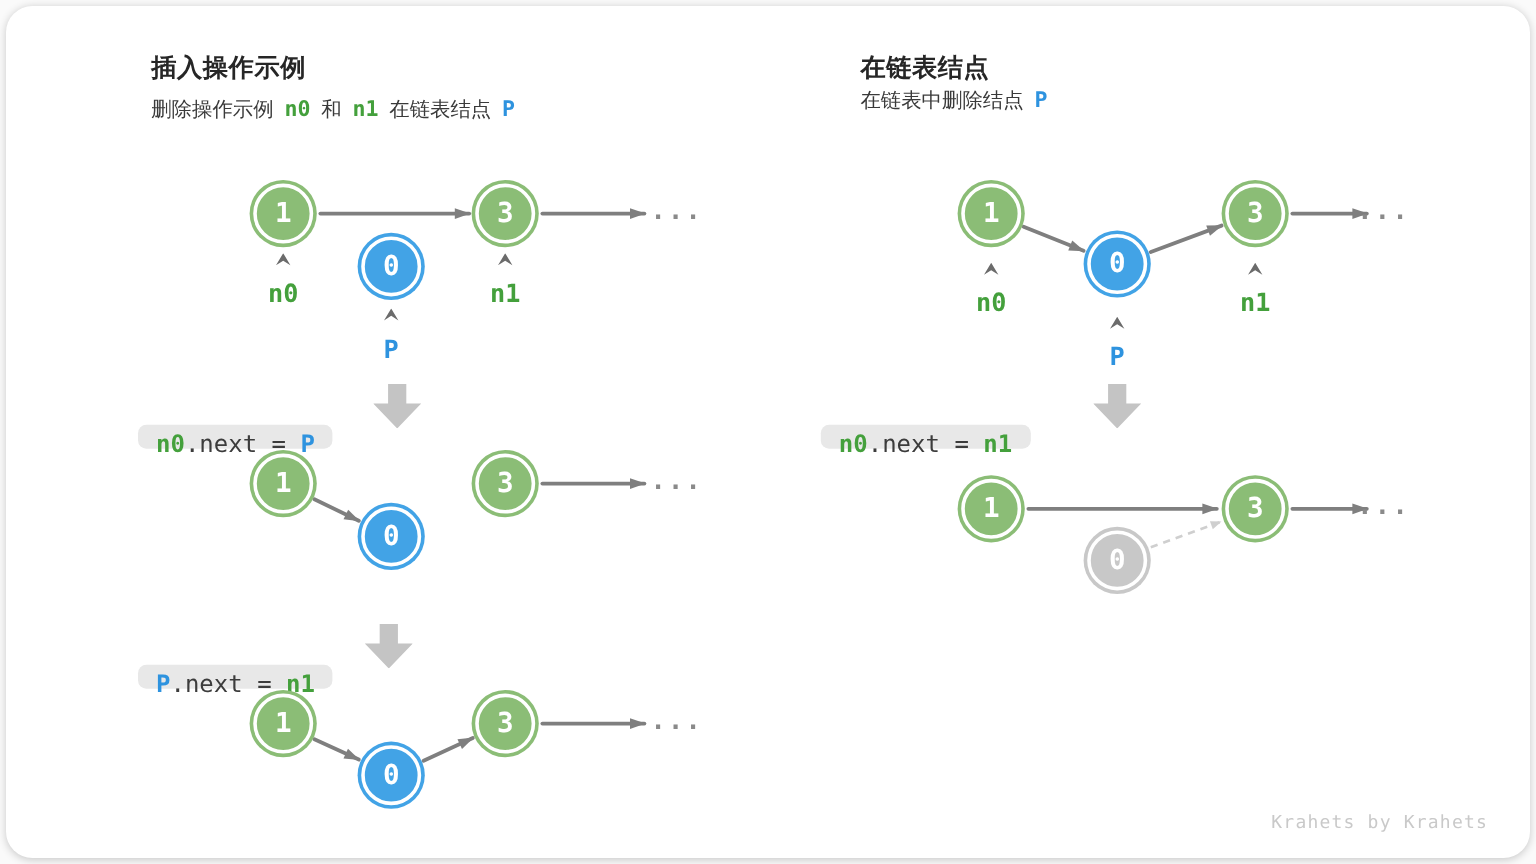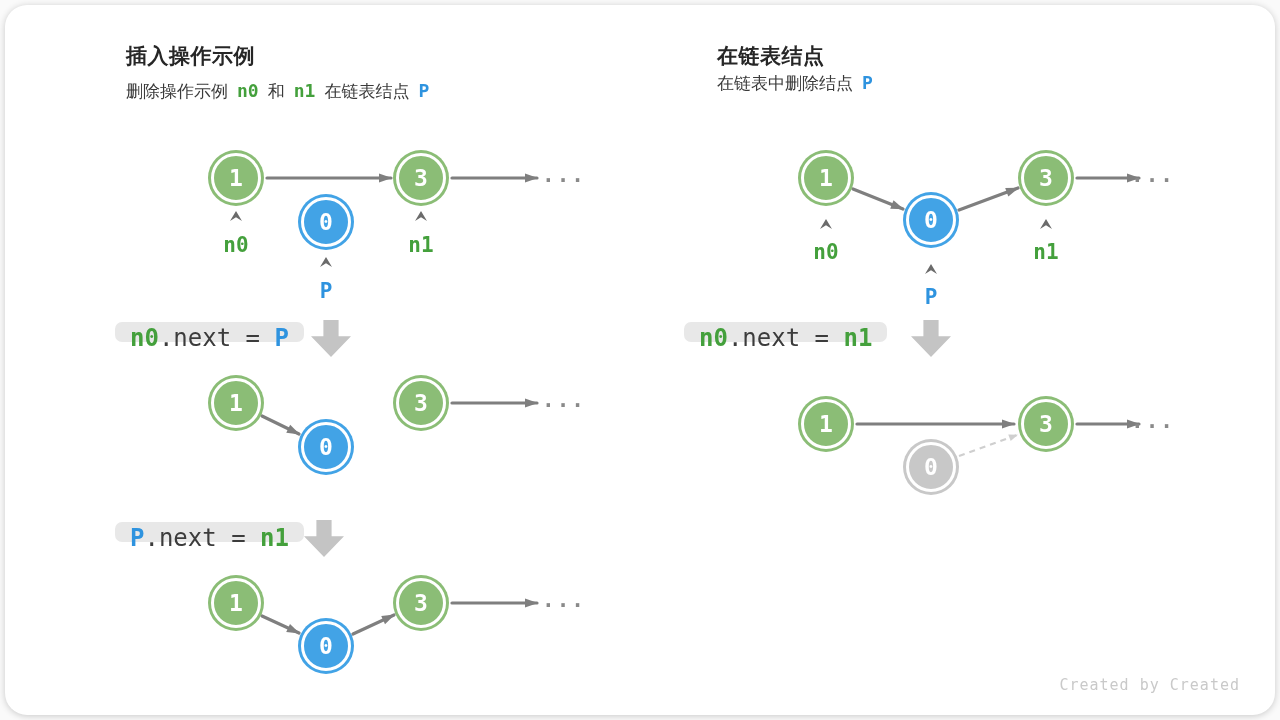--- a/index.html
+++ b/index.html
@@ -41,22 +41,23 @@
     position:absolute;transform:translateX(-50%);
     font-family:"DejaVu Sans Mono",monospace;font-weight:bold;font-size:21px;
     white-space:nowrap;
   }
   .nlabel.g{color:var(--label-green);}
   .nlabel.b{color:var(--label-blue);}
 
   .codebox{
     position:absolute;height:20px;line-height:32px;padding:0 15px;
     background:var(--code-box-bg);border-radius:7px;
-    font-family:"DejaVu Sans Mono",monospace;font-size:24px;color:#3c3c3c;
+    font-family:"DejaVu Sans Mono",monospace;font-size:20px;color:#3c3c3c;
     white-space:pre;
+    margin-top:32px;
   }
   .codebox .g{color:var(--label-green);font-weight:bold;}
   .codebox .b{color:var(--label-blue);font-weight:bold;}
 
   .blockarrow{
     position:absolute;width:40px;height:37px;background:var(--block-arrow);
     clip-path:polygon(31% 0,69% 0,69% 44%,100% 44%,50% 100%,0 44%,31% 44%);
   }
   .dots{
     position:absolute;transform:translate(-50%,-70%);
@@ -175,13 +176,13 @@
 <div class="nlabel g" style="left:1046px;top:240px">n1</div>
 
 <div class="codebox" style="left:684px;top:322px"><span class="g">n0</span><span>.next = </span><span class="g">n1</span></div>
 <div class="blockarrow" style="left:911px;top:320px"></div>
 
 <div class="node g" style="left:801px;top:399px">1</div>
 <div class="node x" style="left:906px;top:442px">0</div>
 <div class="node g" style="left:1021px;top:399px">3</div>
 <div class="dots" style="left:1153px;top:426px">...</div>
 
-<div class="footer">Created by Created</div>
+<div class="footer">Krahets by Krahets</div>
 
 </body></html>

